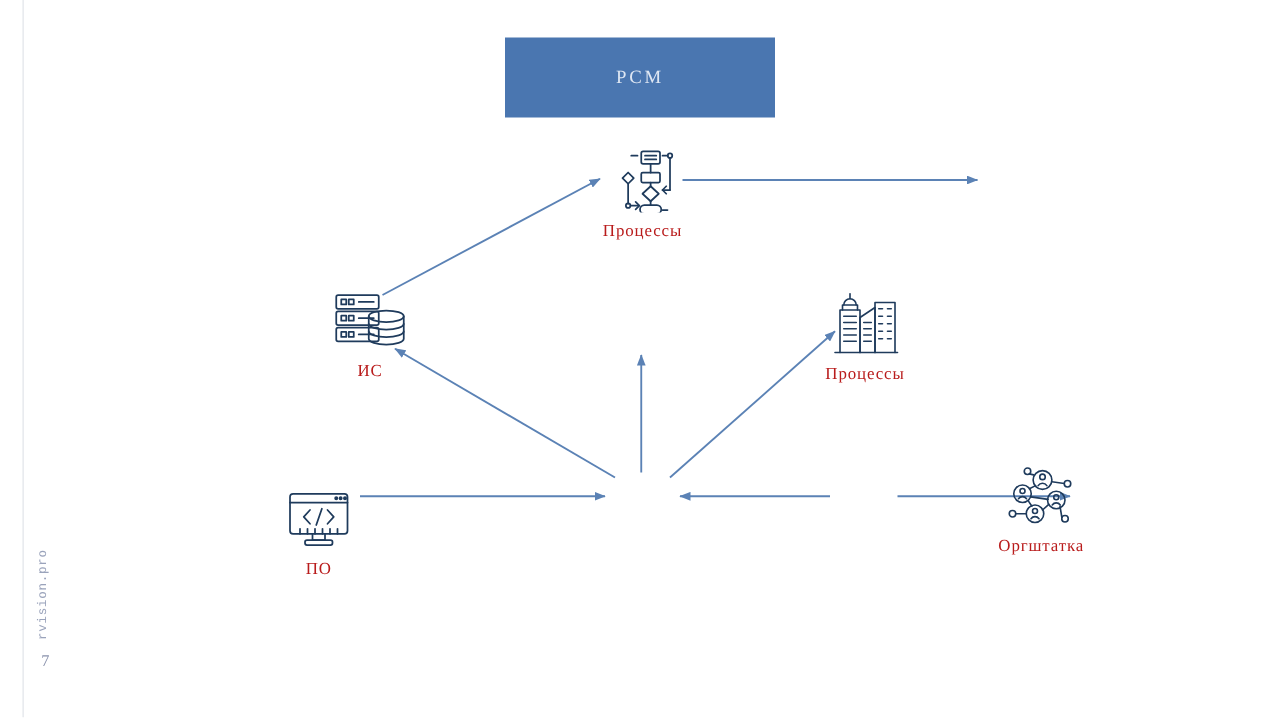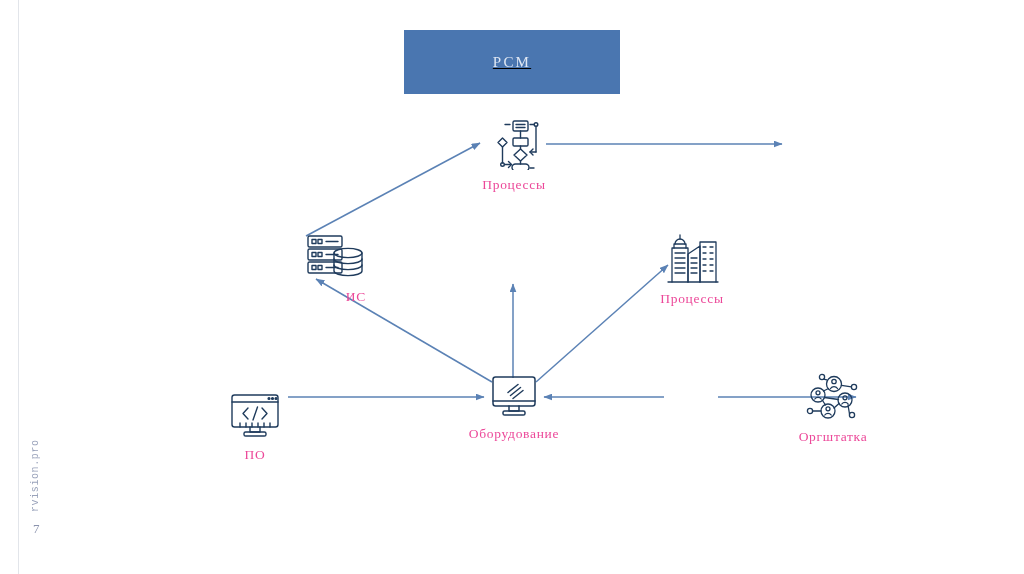--- a/index.html
+++ b/index.html
@@ -59,21 +59,20 @@
   #title-banner {
     position: absolute;
     left: 404px;
     top: 30px;
     width: 216px;
     height: 64px;
     background: #4a76b0;
     display: flex;
     align-items: center;
     justify-content: center;
-    text-decoration: underline;
   }
   #title-banner-text {
     color: #dfe7f3;
     font-family: "Liberation Serif", "DejaVu Serif", serif;
     font-size: 15px;
     letter-spacing: 2.2px;
   }
 
   
   #diagram-canvas {
@@ -93,21 +92,21 @@
     align-items: center;
     width: 140px;
     margin-left: -70px;
   }
   .node-icon {
     display: block;
     line-height: 0;
   }
   .node-label {
     margin-top: 7px;
-    color: #ec4899;
+    color: #b91c1c;
     font-family: "Liberation Serif", "DejaVu Serif", serif;
     font-size: 13.5px;
     letter-spacing: 0.7px;
     white-space: nowrap;
     text-align: center;
   }
 </style>
 </head>
 <body>
 
@@ -172,21 +171,21 @@
         <path d="M50 34 L44 34"></path>
         <path d="M47 31 L44 34 L47 37"></path>
         <path d="M19 6.5 L24 6.5"></path>
         <path d="M44 50 L48 50"></path>
       </svg>
     </span>
     <span class="node-label">Процессы</span>
   </div>
 
 
-  <div class="node" style="left:296px; top:232px;align-items:flex-end;">
+  <div class="node" style="left:296px; top:232px;">
     <span class="node-icon">
       <svg width="62" height="50" viewBox="0 0 62 50" fill="none" stroke="#1f3b5c" stroke-width="1.4" stroke-linecap="round" stroke-linejoin="round">
         <rect x="4" y="4" width="34" height="11" rx="1.5"></rect>
         <rect x="4" y="17" width="34" height="11" rx="1.5"></rect>
         <rect x="4" y="30" width="34" height="11" rx="1.5"></rect>
         <rect x="8" y="7.5" width="4" height="4"></rect>
         <rect x="14" y="7.5" width="4" height="4"></rect>
         <line x1="22" y1="9.5" x2="34" y2="9.5"></line>
         <rect x="8" y="20.5" width="4" height="4"></rect>
         <rect x="14" y="20.5" width="4" height="4"></rect>
@@ -255,34 +254,20 @@
         <line x1="30" y1="31" x2="30" y2="35"></line>
         <line x1="36" y1="31" x2="36" y2="35"></line>
         <line x1="42" y1="31" x2="42" y2="35"></line>
         <path d="M22 35 L22 40 L32 40 L32 35"></path>
         <rect x="16" y="40" width="22" height="4" rx="1.6"></rect>
       </svg>
     </span>
     <span class="node-label">ПО</span>
   </div>
 
-  <div class="node" style="left:514px; top:375px;">
-    <span class="node-icon">
-      <svg width="48" height="44" viewBox="0 0 48 44" fill="none" stroke="#1f3b5c" stroke-width="1.5" stroke-linecap="round" stroke-linejoin="round">
-        <rect x="3" y="2" width="42" height="29" rx="2.5"></rect>
-        <line x1="3" y1="26" x2="45" y2="26"></line>
-        <line x1="18" y1="17.5" x2="28" y2="9.5"></line>
-        <line x1="20.5" y1="20.5" x2="30.5" y2="12.5"></line>
-        <line x1="23" y1="23.5" x2="33" y2="15.5"></line>
-        <path d="M19 31 L19 36 L29 36 L29 31"></path>
-        <rect x="13" y="36" width="22" height="4" rx="1.6"></rect>
-      </svg>
-    </span>
-    <span class="node-label">Оборудование</span>
-  </div>
 
 
   <div class="node" style="left:833px; top:372px;">
     <span class="node-icon">
       <svg width="58" height="50" viewBox="0 0 58 50" fill="none" stroke="#1f3b5c" stroke-width="1.3" stroke-linecap="round" stroke-linejoin="round">
         <g>
           <circle cx="30" cy="12" r="7.5"></circle>
           <circle cx="30" cy="9.5" r="2.2"></circle>
           <path d="M26.5 16.5 A4.2 4.2 0 0 1 33.5 16.5"></path>
         </g>

